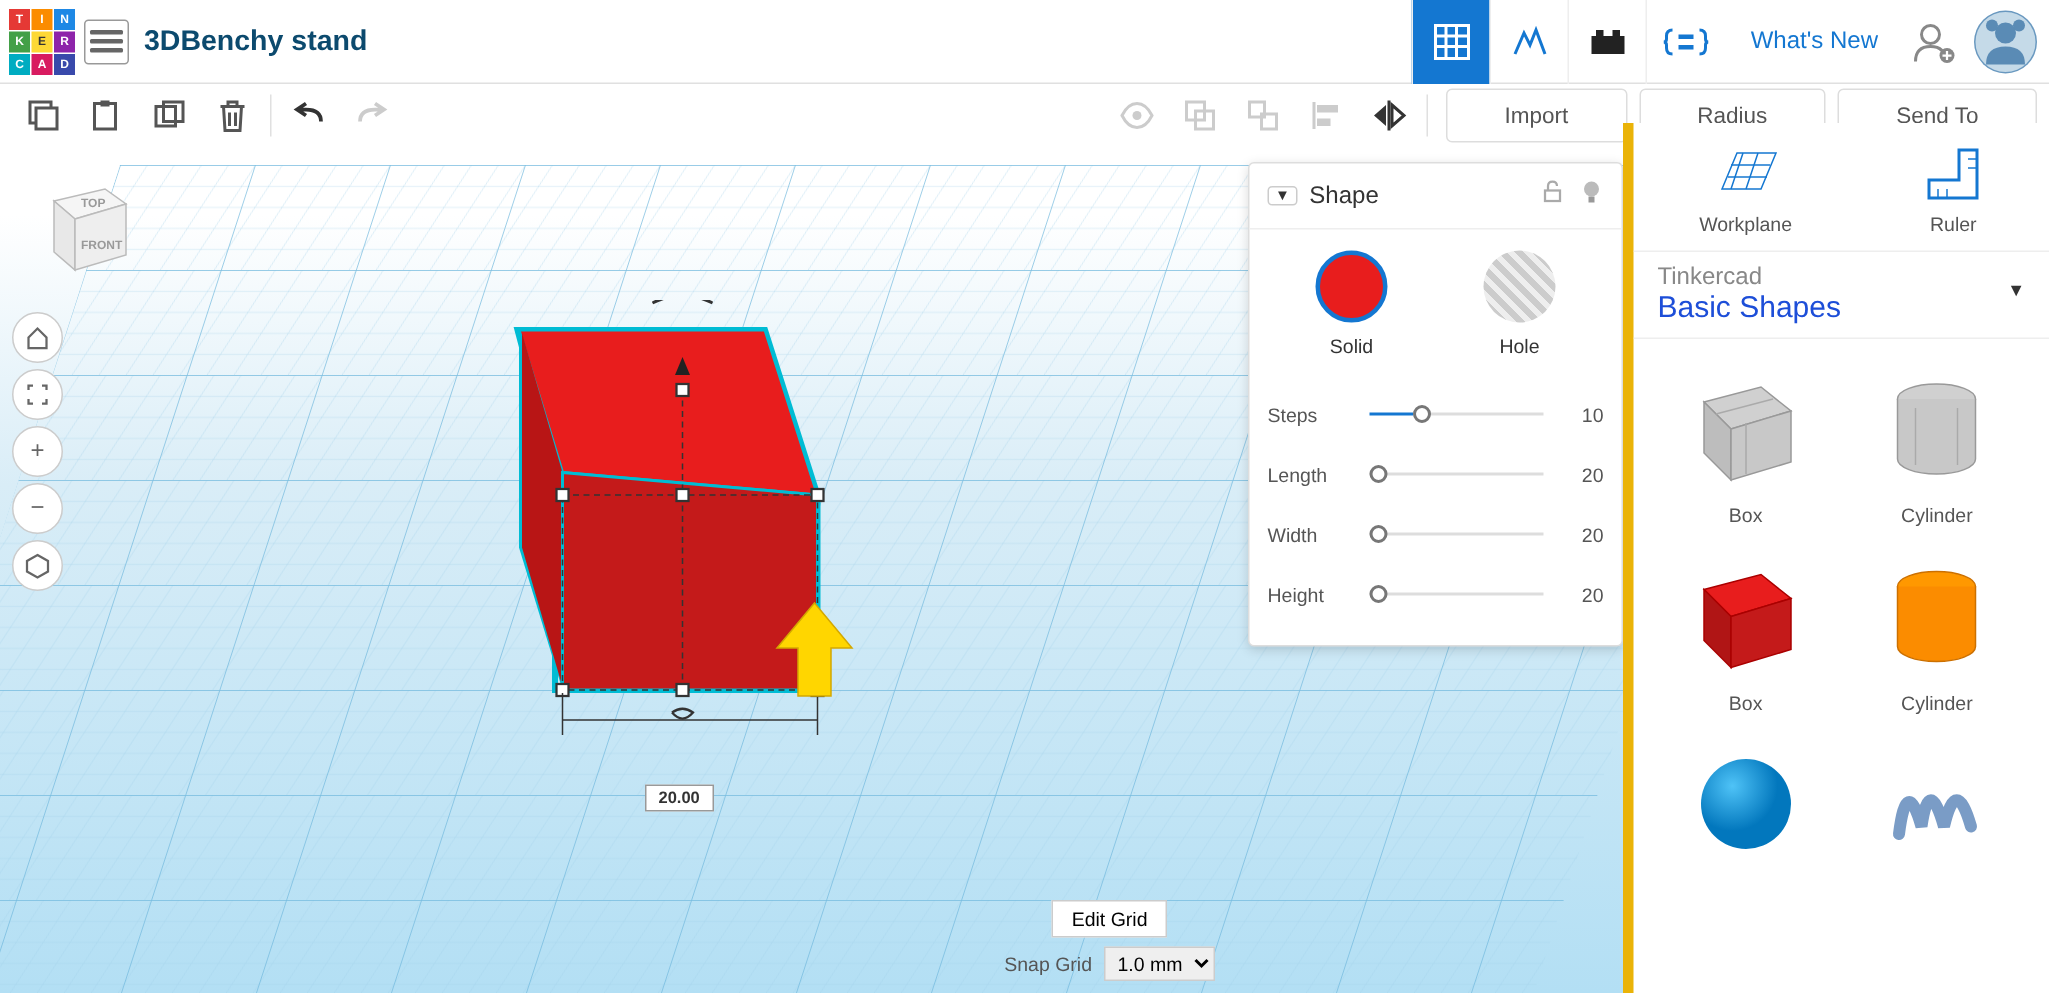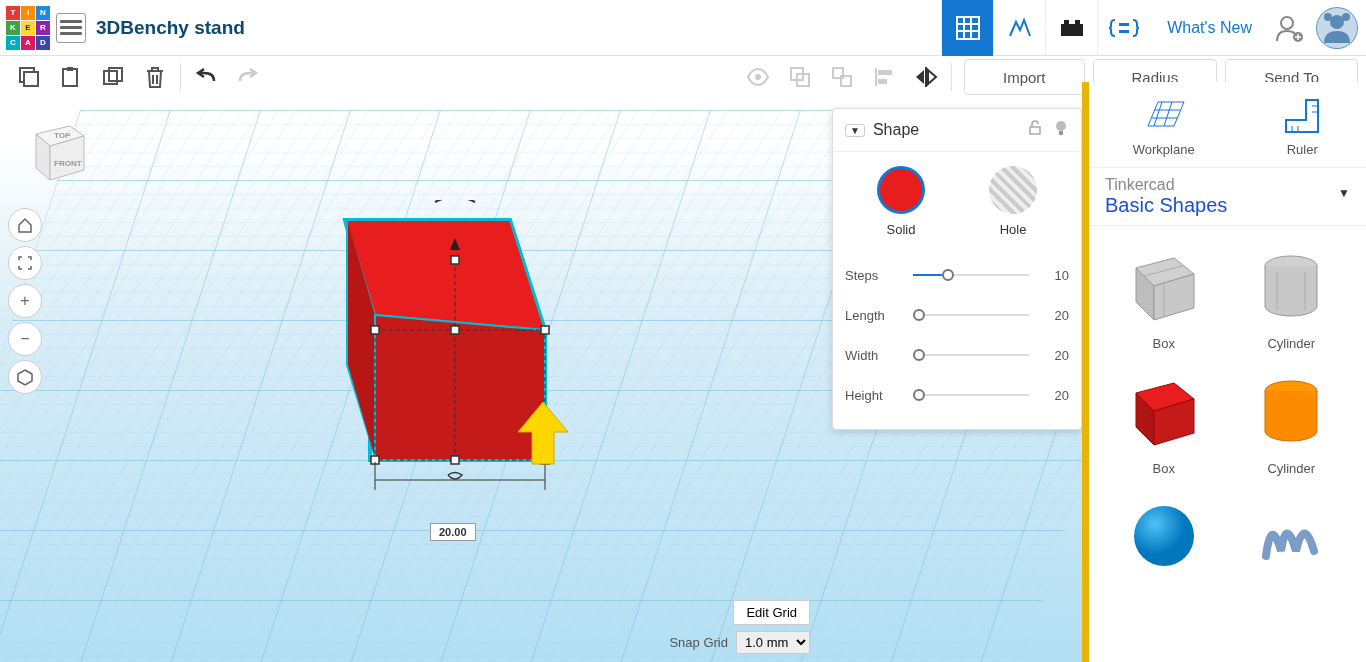--- a/index.html
+++ b/index.html
@@ -55,21 +55,21 @@
 .sb-cat{padding:8px 16px;border-bottom:1px solid #eee;position:relative}
 .sb-cat .sm{font-size:16px;color:#888}
 .sb-cat .lg{font-size:20px;color:#1d4ed8}
 .sb-cat .dd{position:absolute;right:16px;top:18px;font-size:12px}
 .shapes-grid{display:grid;grid-template-columns:1fr 1fr;gap:18px 10px;padding:18px 16px}
 .shape-item{display:flex;flex-direction:column;align-items:center;gap:8px;cursor:pointer}
 .shape-item .thumb{width:84px;height:84px;display:flex;align-items:center;justify-content:center}
 .shape-item .lbl{font-size:13px;color:#555}
 .expand-handle{position:absolute;top:280px;left:-18px;width:18px;height:40px;background:#fff;border:1px solid #ddd;border-right:none;border-radius:4px 0 0 4px;display:flex;align-items:center;justify-content:center;font-size:18px;cursor:pointer}
 
-.grid-ctrl{position:absolute;right:284px;bottom:8px;display:flex;flex-direction:column;align-items:flex-end;gap:6px}
+.grid-ctrl{position:absolute;right:284px;bottom:8px;display:flex;flex-direction:column;align-items:center;gap:6px}
 .edit-grid{background:#fff;border:1px solid #ccc;padding:4px 12px;font-size:13px;cursor:pointer}
 .snap{display:flex;align-items:center;gap:8px;font-size:13px;color:#555}
 .snap select{border:1px solid #ccc;padding:2px 4px;font-size:13px}
 </style>
 </head>
 <body>
 
 <div class="topbar">
   <div class="logo">
     <span style="background:#e53935">T</span>

